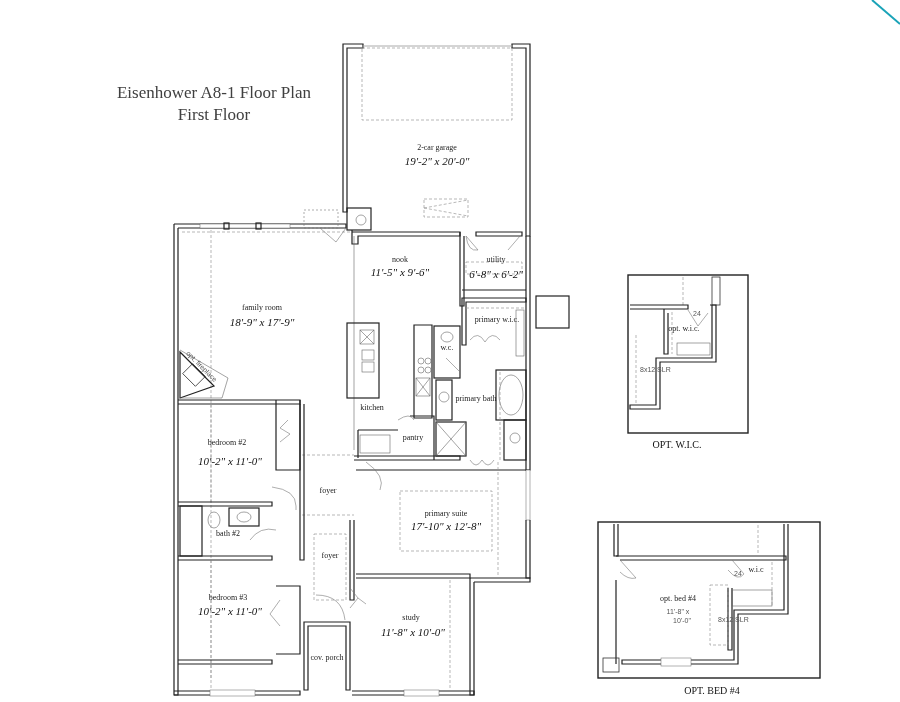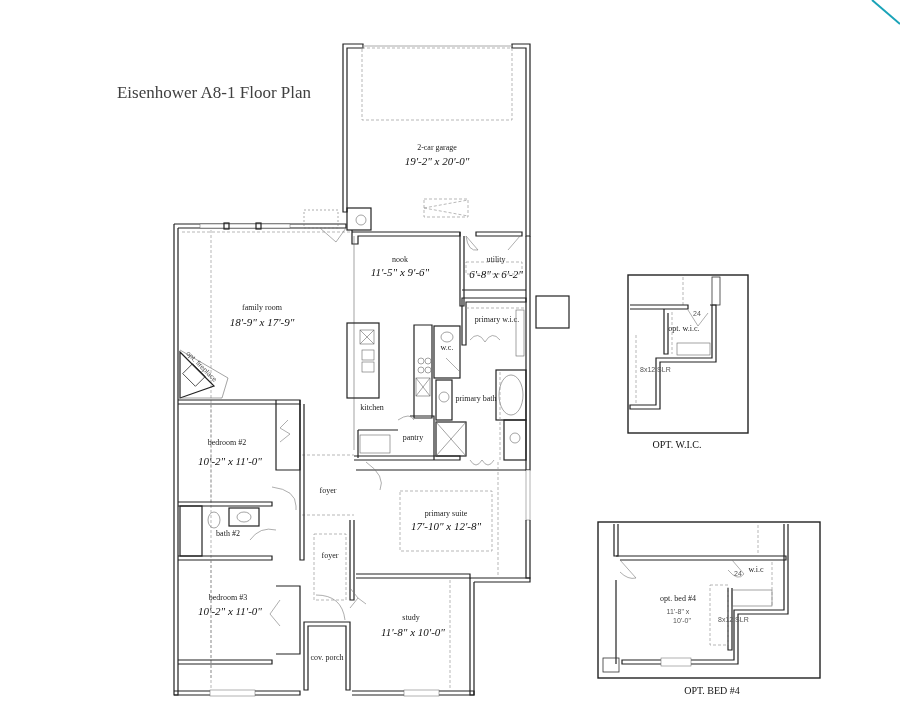--- a/index.html
+++ b/index.html
@@ -15,20 +15,21 @@
   .dash{fill:none;stroke:#999;stroke-width:0.7;stroke-dasharray:3 2;}
   .thin{fill:none;stroke:#666;stroke-width:0.6;}
   .door{fill:none;stroke:#777;stroke-width:0.6;}
   .box{fill:none;stroke:#222;stroke-width:1.4;}
 </style>
 </head>
 <body>
 
 <div class="title">
   <div>Eisenhower A8-1 Floor Plan</div>
+  <div>First Floor</div>
 </div>
 
 <svg class="plan" width="900" height="702" viewBox="0 0 900 702">
 
   <line x1="872" y1="0" x2="900" y2="24" stroke="#1aa3b8" stroke-width="2"></line>
 
   <g>
     <path class="wall" d="M343 44 L363 44 L363 48 L347 48 L347 212 L343 212 Z"></path>
     <path class="wall" d="M512 44 L530 44 L530 236 L526 236 L526 48 L512 48 Z"></path>
     <line x1="363" y1="46" x2="512" y2="46" stroke="#aaa" stroke-width="1"></line>

